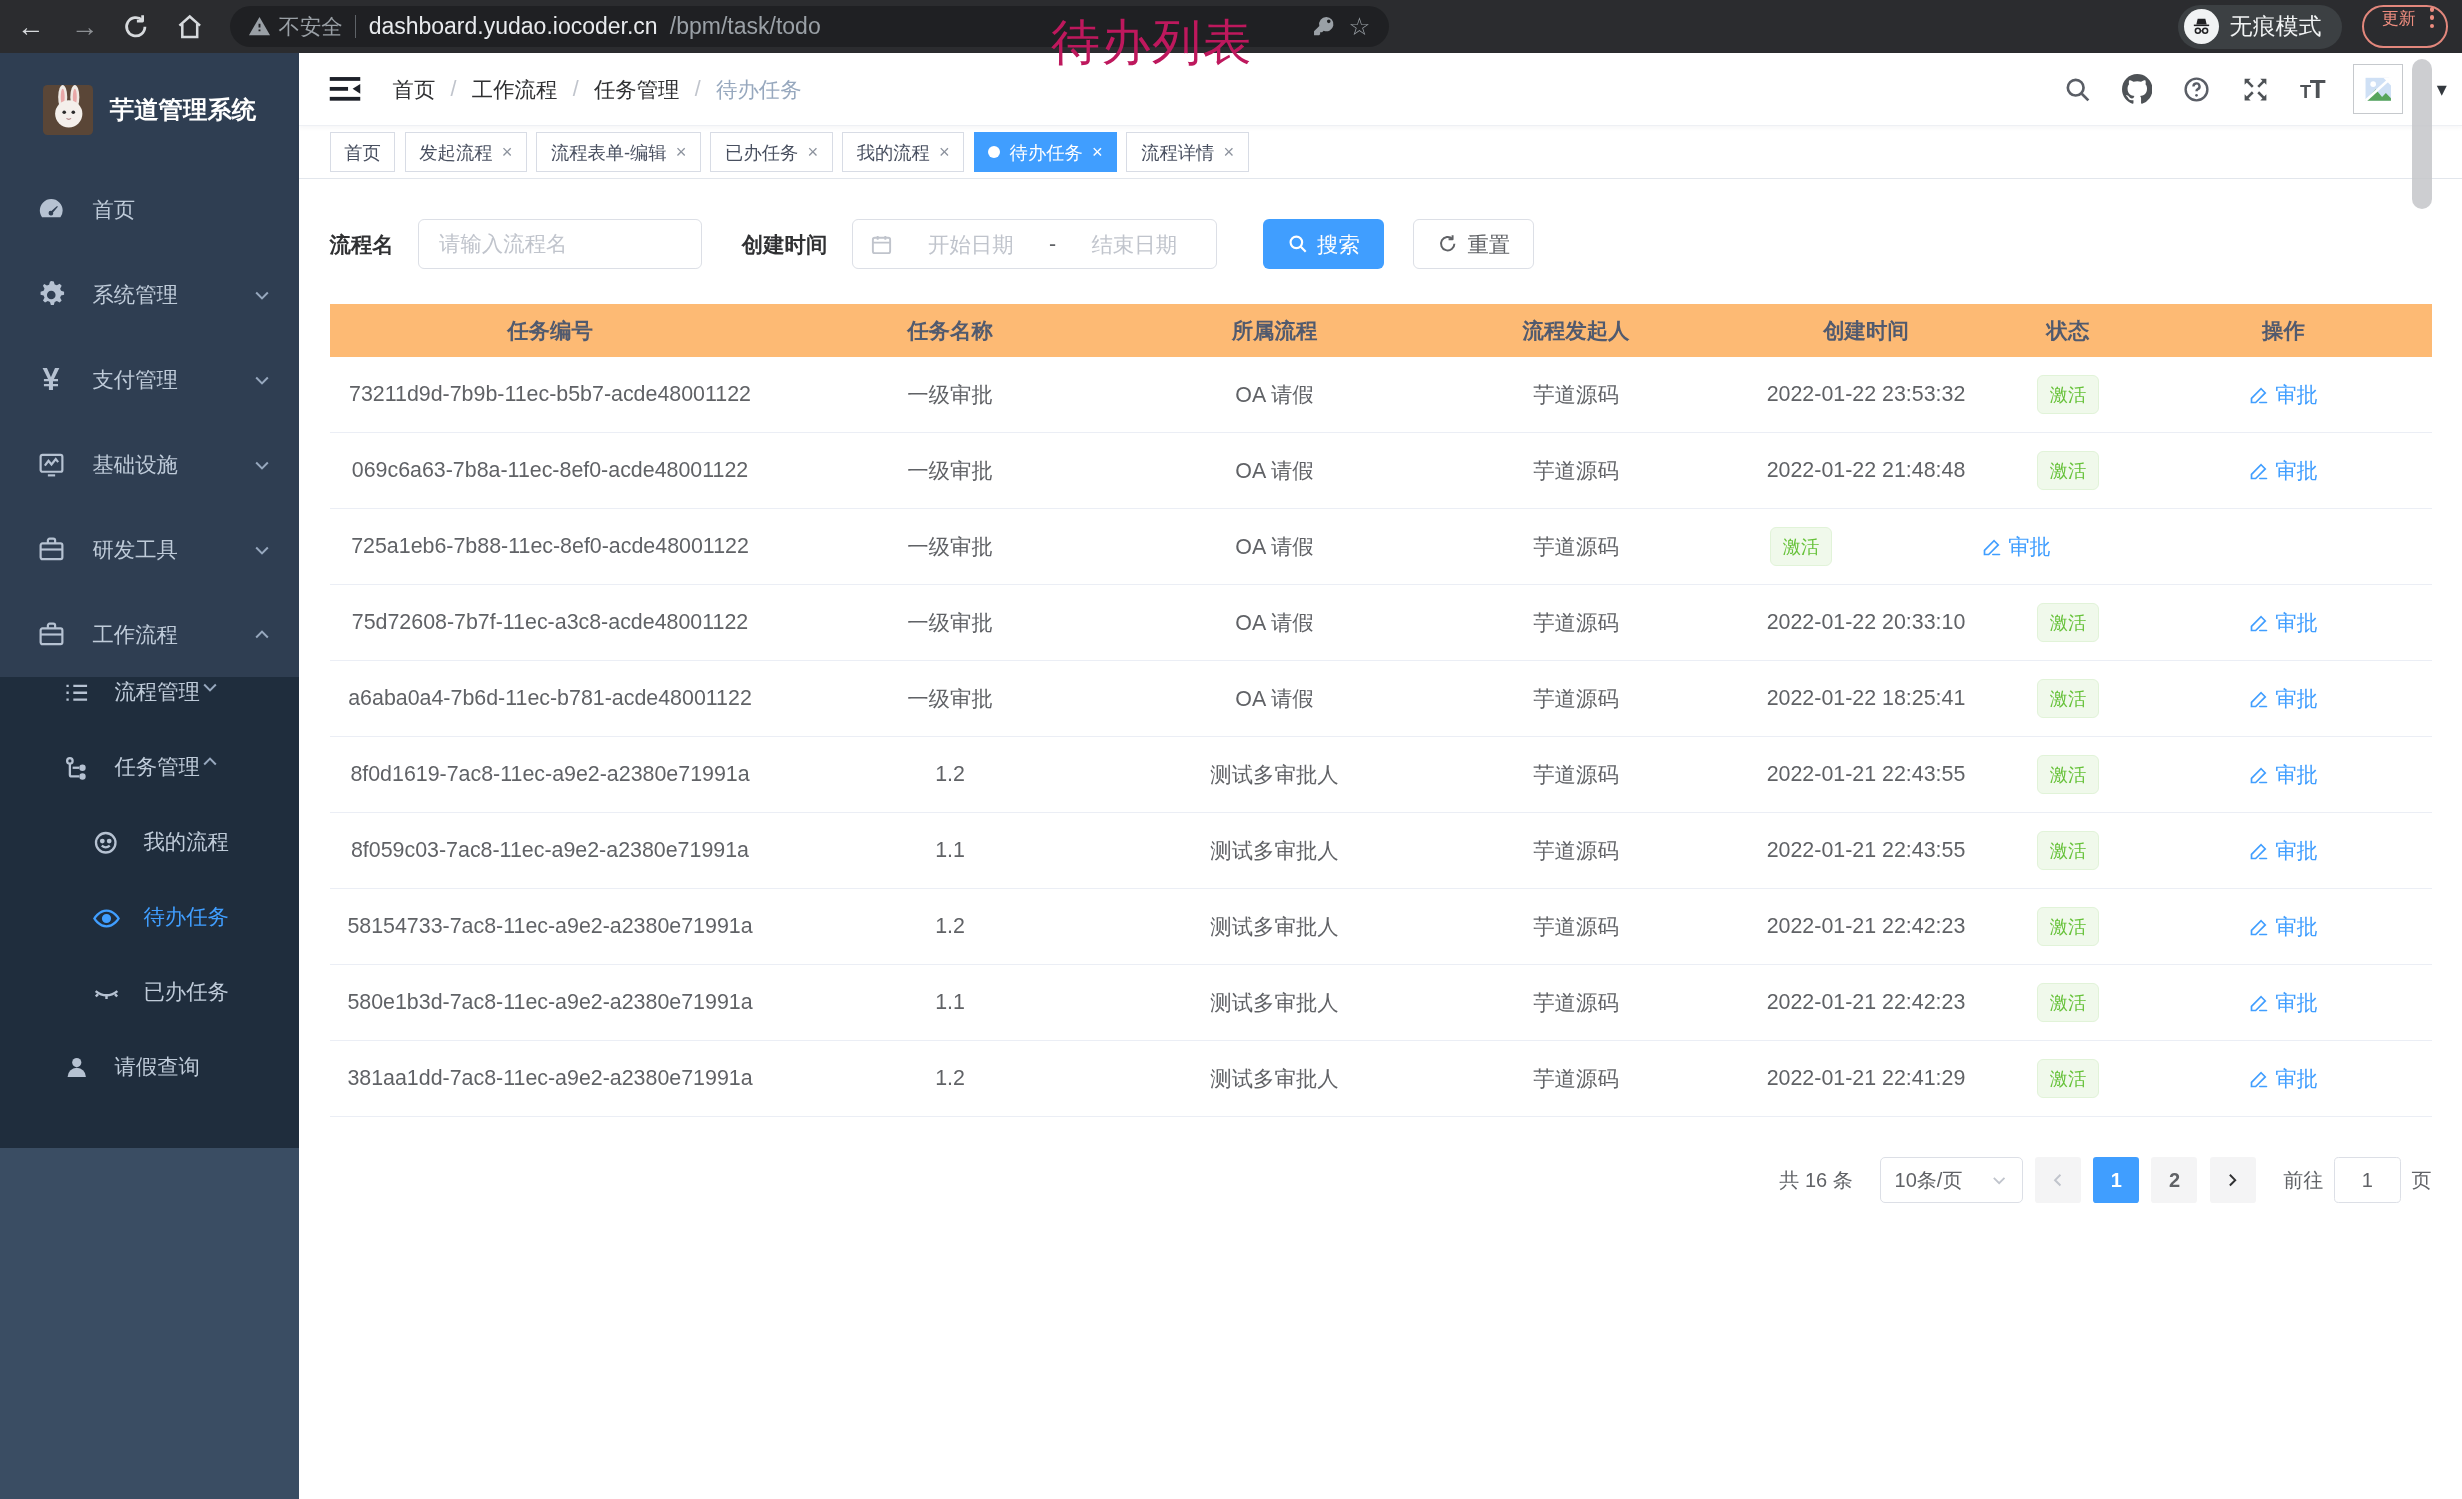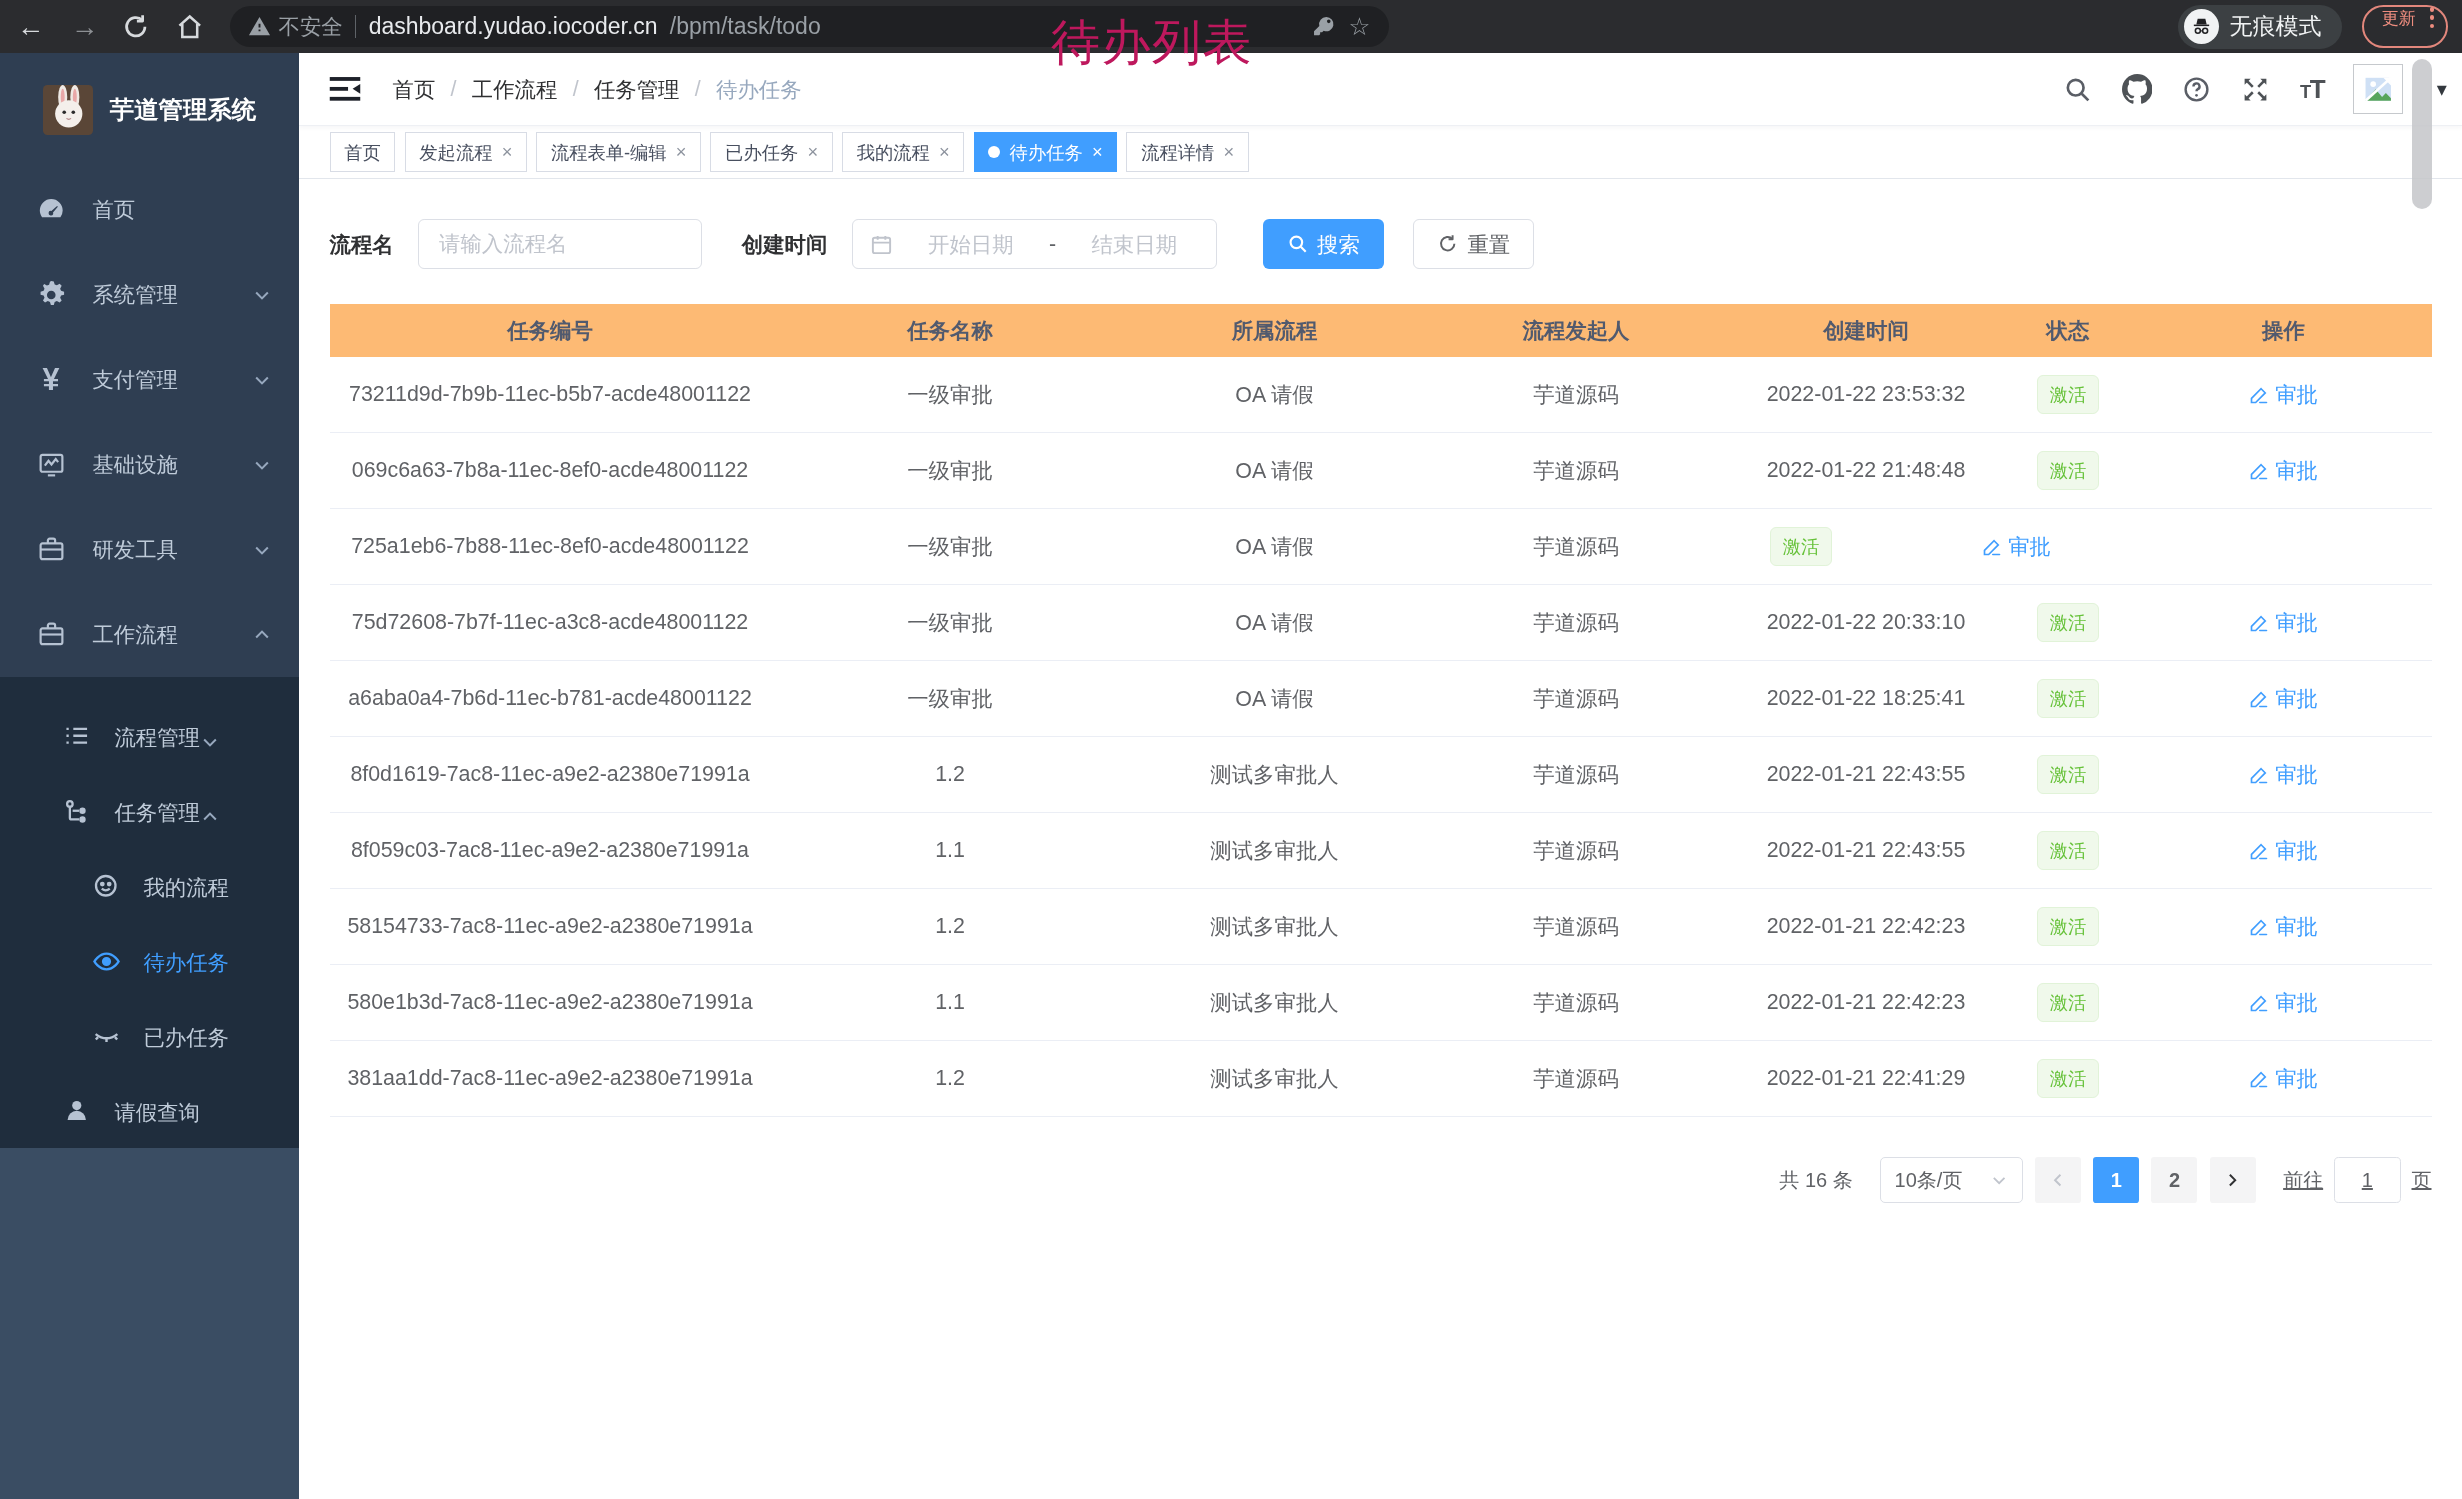--- a/index.html
+++ b/index.html
@@ -34,21 +34,21 @@
   
   .logo-row { height:114px; display:flex; align-items:center; justify-content:center; gap:17px; }
   .logo-img { width:50px; height:50px; border-radius:4.6px; overflow:hidden; flex:0 0 auto; }
   .logo-title { color:#fff; font-size:24.4px; font-weight:bold; white-space:nowrap; }
   .menu { }
   .mitem { height:85px; display:flex; align-items:center; color:#bfcbd9; font-size:21.4px; padding:0 27.5px 0 34px; cursor:pointer; }
   .mitem .ic { width:34px; height:34px; margin-right:24.4px; display:flex; align-items:center; justify-content:center; flex:0 0 auto; color:#b6c2d2; }
   .mitem .lbl { flex:1; }
   .chev { color:#97a8be; flex:0 0 auto; }
   .submenu { background:#1f2d3d; padding-bottom:21.4px; }
-  .sitem { height:75px; display:flex; align-items:flex-end; color:#bfcbd9; font-size:21.4px; padding:0 27.5px 0 61px; cursor:pointer; }
+  .sitem { height:75px; display:flex; align-items:flex-start; color:#bfcbd9; font-size:21.4px; padding:0 27.5px 0 61px; cursor:pointer; }
   .sitem .ic { width:32px; height:32px; margin-right:21.4px; display:flex; align-items:center; justify-content:center; color:#b6c2d2; }
   .ssitem { padding-left:90px; }
   .sitem.active { color:#409eff; }
   .sitem.active .ic { color:#409eff; }
   .side-fill { flex:1; background:#3a4d63; }
 
   
   .topbar { height:73px; display:flex; align-items:center; padding:0 15.3px 0 29px; border-bottom:0.8px solid #eef0f4; box-shadow:0 1.5px 4.6px rgba(0,21,41,.04); position:relative; background:#fff; }
   .hamburger { width:34px; height:30.5px; margin-right:30.5px; color:#1d2129; }
   .crumbs { display:flex; align-items:center; gap:15.3px; font-size:21.4px; color:#303133; }
@@ -94,21 +94,21 @@
   .link { color:#409eff; display:flex; align-items:center; gap:6.1px; text-decoration:none; cursor:pointer; }
 
   
   .pager { margin-top:40px; display:flex; align-items:center; justify-content:flex-end; gap:12.2px; font-size:20px; color:#606266; }
   .pager .total { margin-right:15px; }
   .psel { width:143px; height:46px; border:1.5px solid #dcdfe6; border-radius:5px; display:flex; align-items:center; justify-content:space-between; padding:0 13.7px; color:#606266; cursor:pointer; }
   .pbtn { min-width:46px; height:46px; border-radius:3.1px; background:#f4f4f5; color:#606266; display:flex; align-items:center; justify-content:center; font-weight:bold; cursor:pointer; }
   .pbtn.disabled { color:#c0c4cc; }
   .pbtn.active { background:#409eff; color:#fff; }
   .pbtn.arrow { color:#303133; }
-  .goto { display:flex; align-items:center; gap:10.7px; margin-left:15.3px;text-decoration:underline; }
+  .goto { display:flex; align-items:center; gap:10.7px; margin-left:15.3px; }
   .ginput { width:67px; height:46px; border:1.5px solid #dcdfe6; border-radius:4.6px; text-align:center; font-size:20px; color:#606266; outline:none; }
 
   
   .scroll-thumb { position:absolute; right:30.5px; top:59px; width:20px; height:150px; border-radius:10px; background:#c4c6c9; opacity:.85; z-index:40; }
 
   svg { display:block; }
 </style>
 </head>
 <body>
 

